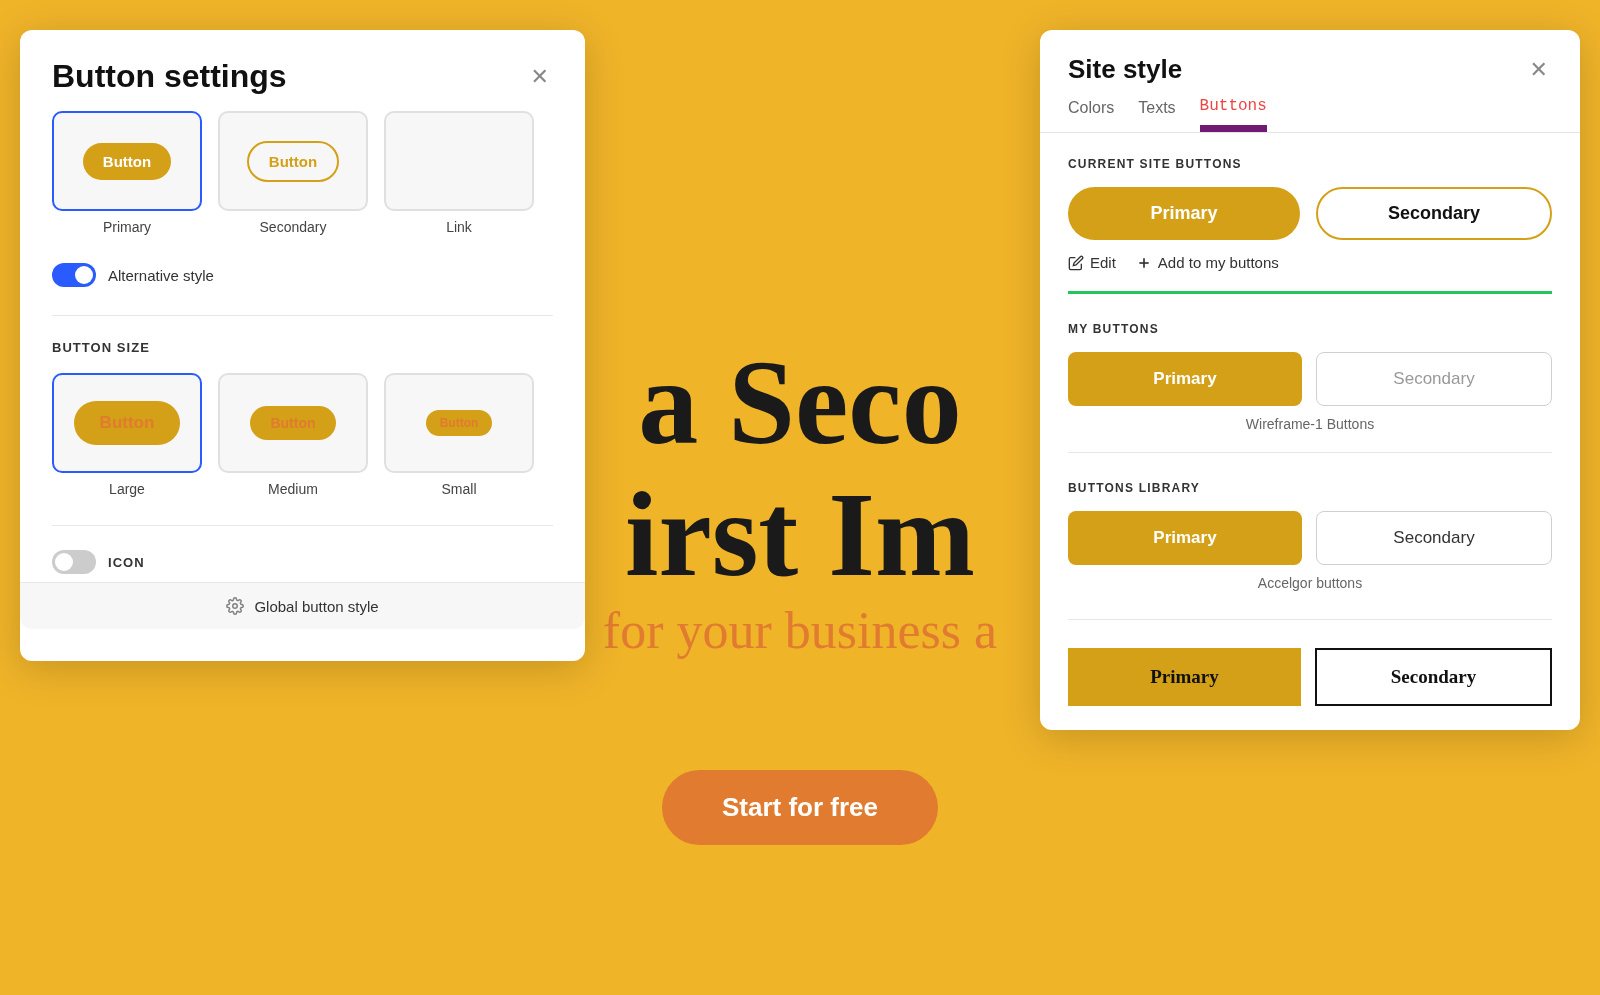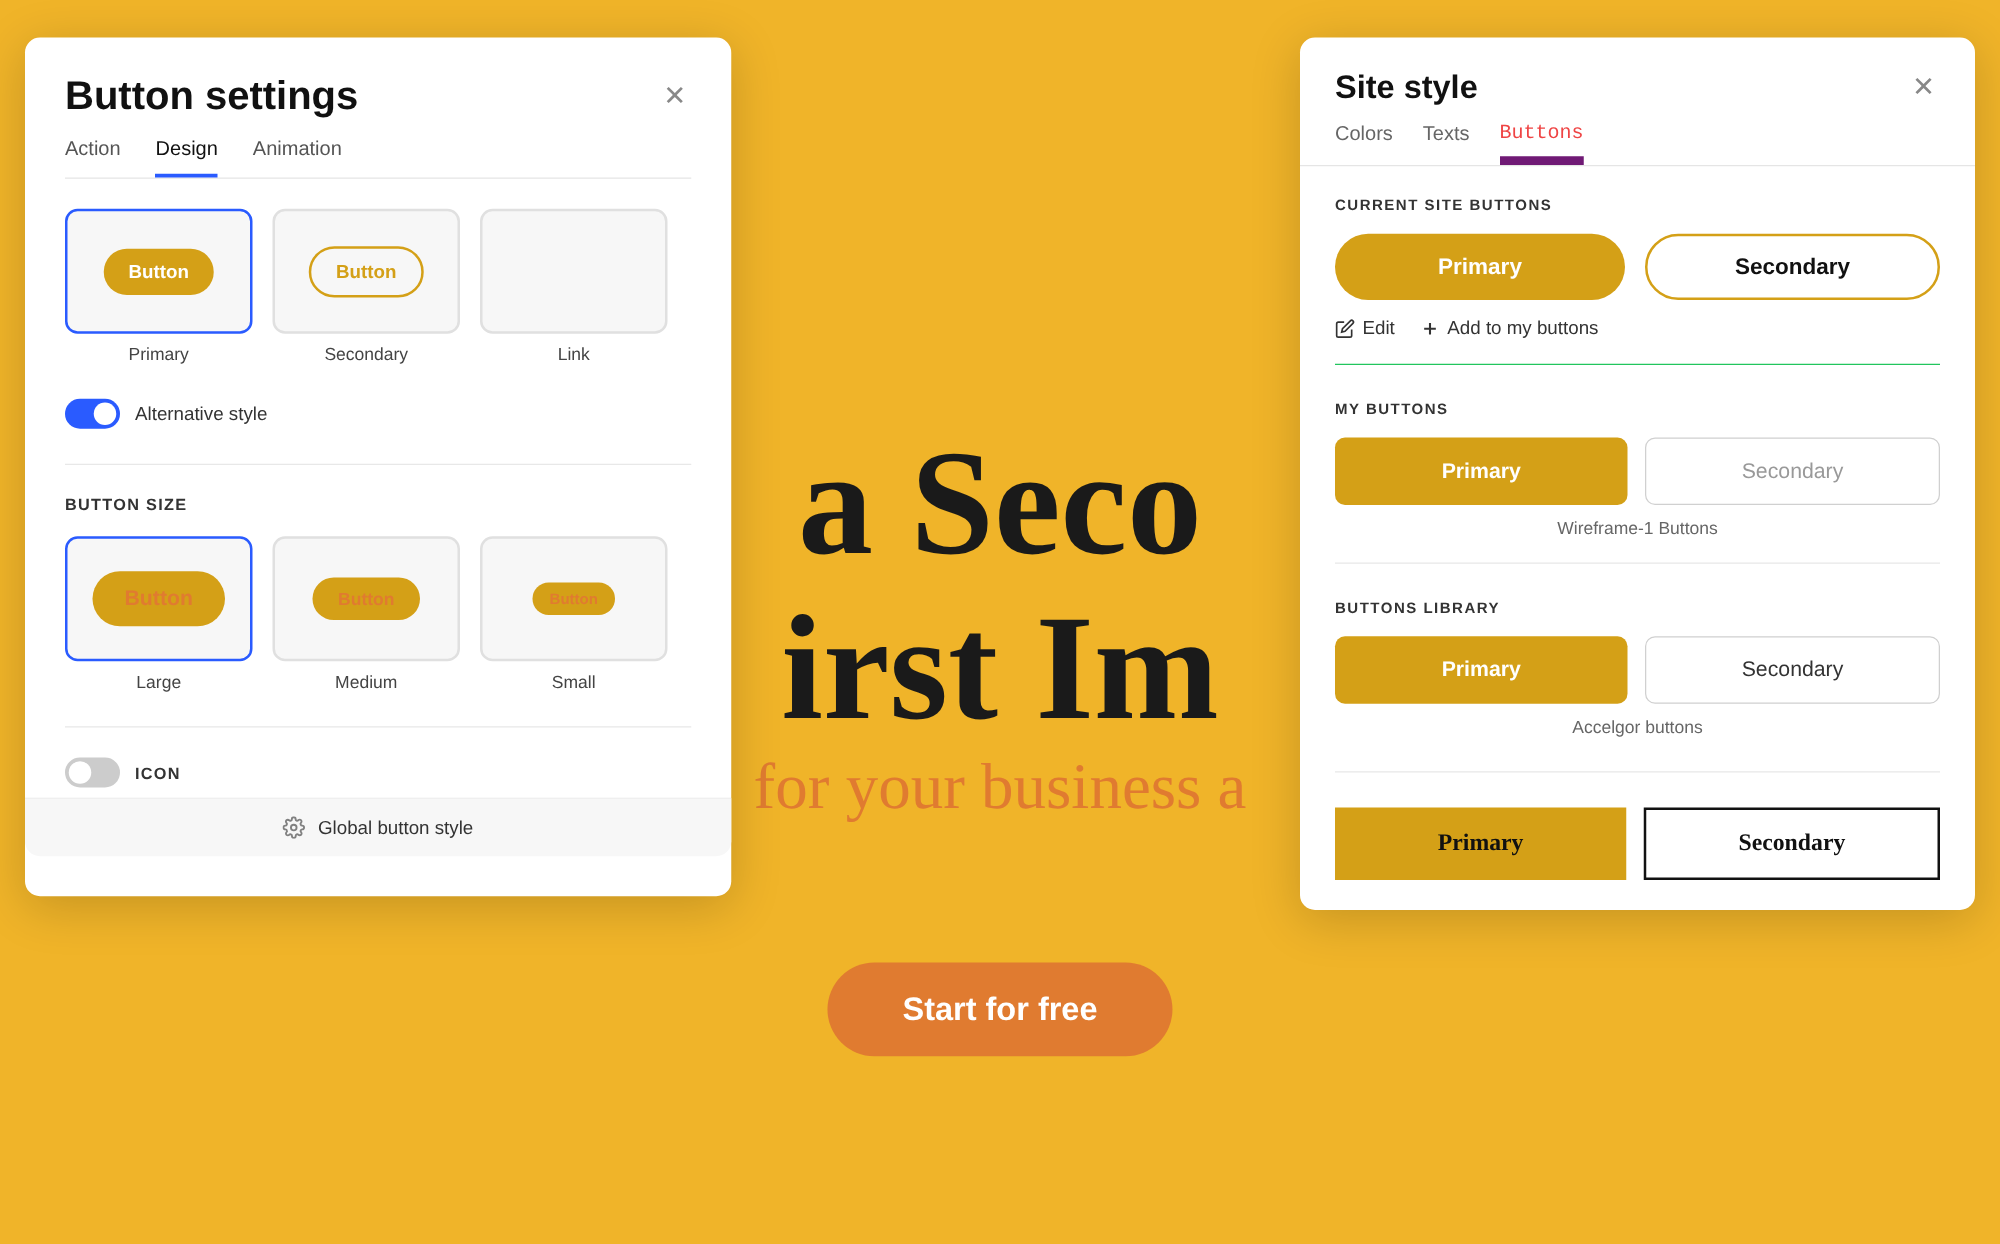--- a/index.html
+++ b/index.html
@@ -408,21 +408,21 @@
       font-weight: 600;
       cursor: pointer;
     }
 
     .edit-add-row {
       display: flex;
       align-items: center;
       gap: 20px;
       margin-bottom: 28px;
       padding-bottom: 20px;
-      border-bottom: 1px solid #22c55e;
+      border-bottom: 3px solid #22c55e;
     }
     .edit-link {
       display: flex;
       align-items: center;
       gap: 6px;
       font-size: 15px;
       color: #333;
       cursor: pointer;
       background: none;
       border: none;
@@ -548,25 +548,20 @@
   <div class="bg-text-sub">for your business a</div>
 </div>
 <button class="bg-button">Start for free</button>
 
 <div class="panel left-panel">
   <div class="panel-header">
     <span class="panel-title">Button settings</span>
     <button class="close-btn">✕</button>
   </div>
 
-  <div class="tabs">
-    <button class="tab">Action</button>
-    <button class="tab active">Design</button>
-    <button class="tab">Animation</button>
-  </div>
 
 
   <div class="button-type-grid">
     <div class="btn-type-card">
       <div class="btn-type-box selected">
         <button class="inner-btn-primary">Button</button>
       </div>
       <span class="btn-type-label">Primary</span>
     </div>
     <div class="btn-type-card">

